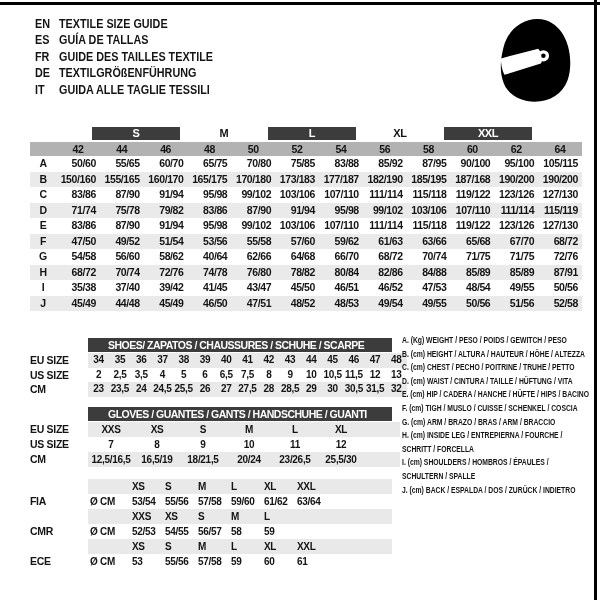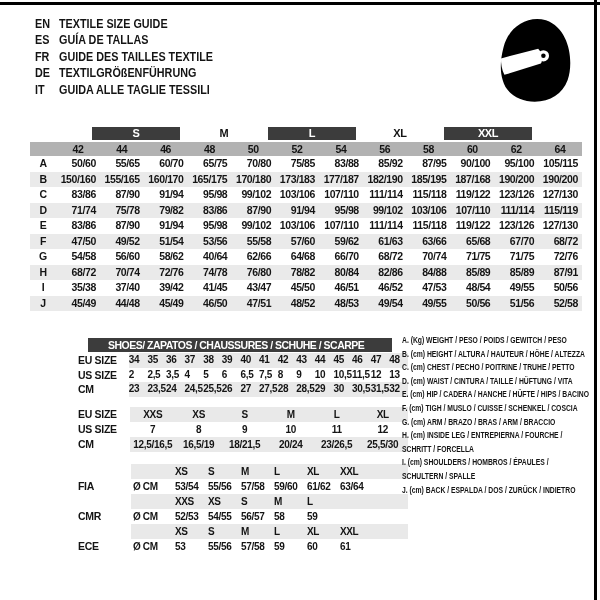--- a/index.html
+++ b/index.html
@@ -32,26 +32,26 @@
   .mt-letter{ width:26px; text-align:center; }
   .mtc      { flex:1; text-align:center; }
   .data-row { height:15.5px; line-height:15.5px; }
   .data-row .mtc { text-align:right; padding-right:4px; }
   .data-row.stripe { background:#eaeaea; }
 
   
   .sub-tables { position:absolute; left:30px; top:338px; width:378px; font-size:10px; letter-spacing:-0.3px; }
   .bar { margin-left:58px; width:304px; padding-left:20px; background:#3c3c3c; color:#fff;
          height:14px; line-height:14px; font-size:10.5px; letter-spacing:-0.5px; white-space:nowrap; margin-bottom:1px; }
-  .sub-row   { display:flex; height:14.5px; line-height:14.5px;margin-left:48px; }
+  .sub-row   { display:flex; height:14.5px; line-height:14.5px; }
   .sub-label { width:58px; font-size:10.5px; }
   .data-area { display:flex; }
   .data-area.stripe { background:#e9e9e9; }
   .shoes-area  { width:319px; }
-  .shoes-area .cell { flex:1; text-align:left; }
+  .shoes-area .cell { flex:1; text-align:center; }
   .gloves-area { width:312px; }
   .gloves-area .cell { width:46px; text-align:center; }
   .gloves-table .sub-row { height:15px; line-height:15px; }
   .gloves-table { margin-top:10px; }
   .helmet-table { margin-top:12px; }
   .helmet-table .sub-row { height:15px; line-height:15px; }
   .helm-area { width:304px; }
   .unit-cell { width:44px; padding-left:2px; }
   .hcell     { width:33px; }
 
@@ -330,20 +330,21 @@
           <span class="cell">28,5</span>
           <span class="cell">29</span>
           <span class="cell">30</span>
           <span class="cell">30,5</span>
           <span class="cell">31,5</span>
           <span class="cell">32</span>
         </span>
       </div>
     </div>
   <div class="gloves-table">
+      <div class="bar">GLOVES / GUANTES / GANTS / HANDSCHUHE / GUANTI</div>
       <div class="sub-row">
         <span class="sub-label">EU SIZE</span>
         <span class="data-area gloves-area stripe">
           <span class="cell">XXS</span>
           <span class="cell">XS</span>
           <span class="cell">S</span>
           <span class="cell">M</span>
           <span class="cell">L</span>
           <span class="cell">XL</span>
         </span>

